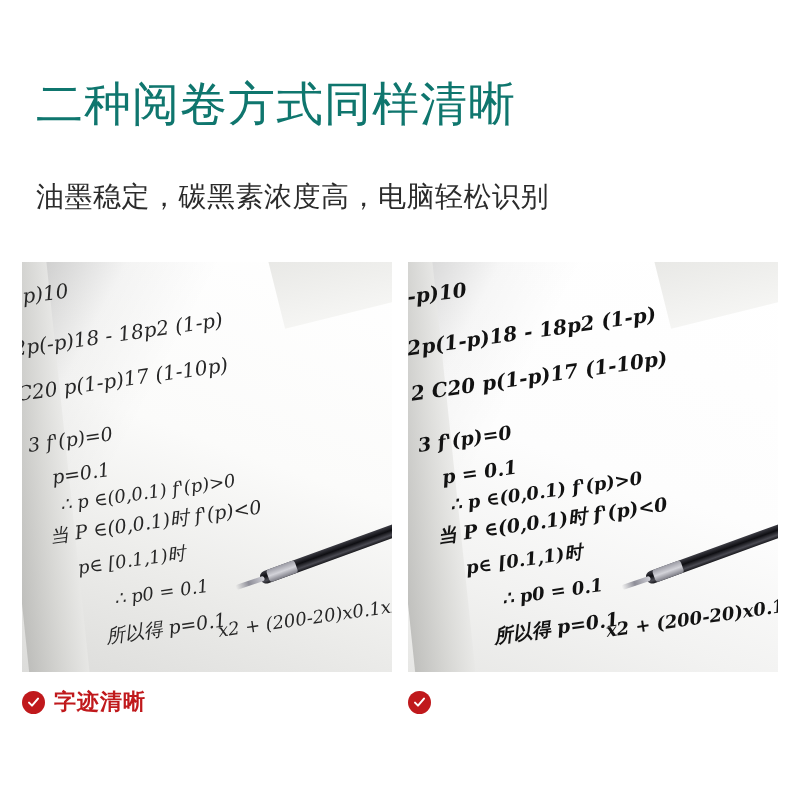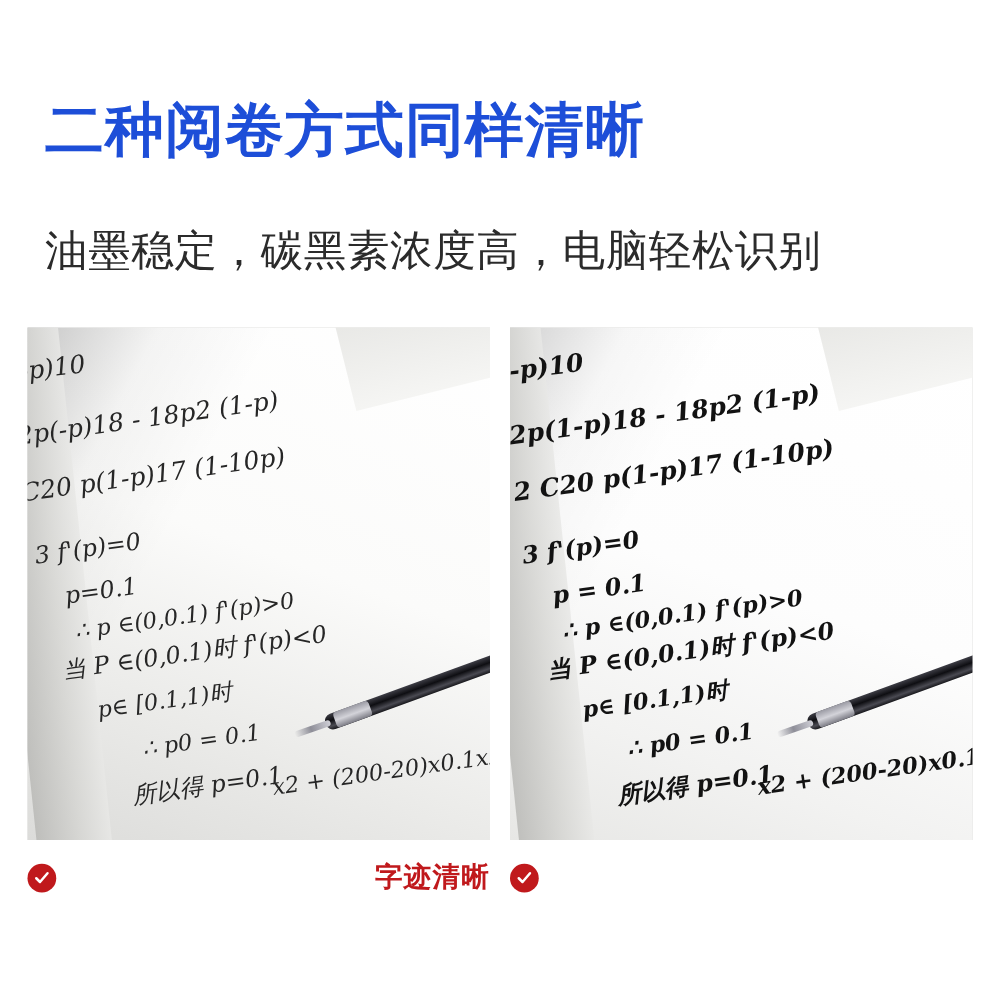--- a/index.html
+++ b/index.html
@@ -18,31 +18,31 @@
     width: 800px;
     height: 800px;
     box-sizing: border-box;
     padding: 0;
   }
   .headline {
     position: absolute;
     left: 36px;
     top: 78px;
     font-size: 47px;
-    font-weight: bold;
-    color: #1d4ed8;
+    font-weight: normal;
+    color: #0f766e;
     letter-spacing: 1px;
     line-height: 1.12;
     white-space: nowrap;
   }
   .subhead {
     position: absolute;
     left: 36px;
     top: 178px;
-    font-size: 34px;
+    font-size: 28px;
     font-weight: normal;
     color: #2b2b2b;
     letter-spacing: 0.5px;
     white-space: nowrap;
   }
   .panels {
     position: absolute;
     left: 22px;
     top: 262px;
     width: 756px;
@@ -141,21 +141,21 @@
     top: 682px;
     width: 756px;
     height: 40px;
     display: flex;
     justify-content: space-between;
   }
   .caption {
     width: 370px;
     display: flex;
     align-items: center;
-    justify-content: space-between;
+    justify-content: flex-start;
     gap: 9px;
   }
   .check {
     width: 23px;
     height: 23px;
     border-radius: 50%;
     background: #c0191c;
     display: inline-flex;
     align-items: center;
     justify-content: center;

